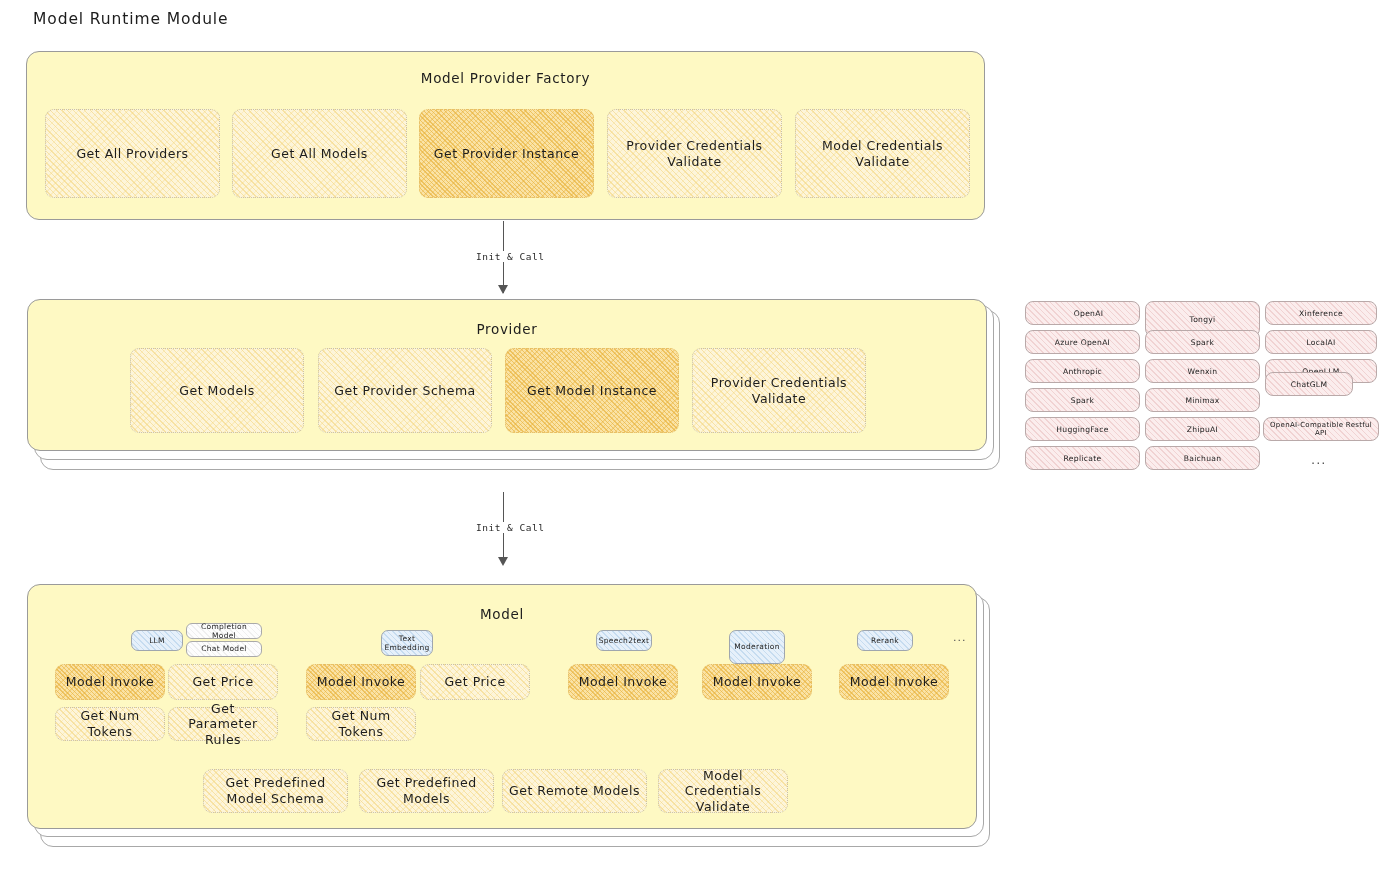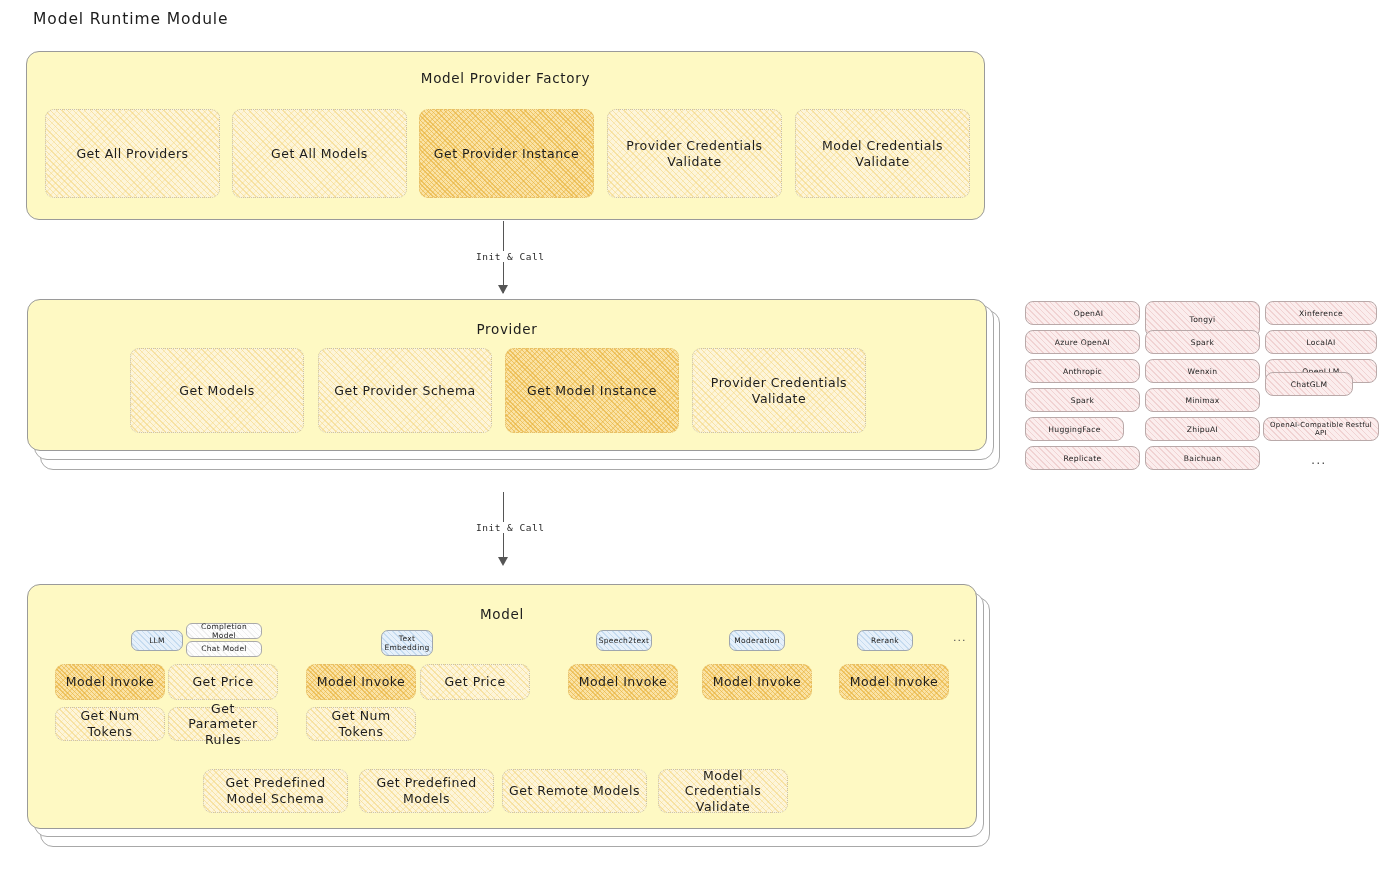--- a/index.html
+++ b/index.html
@@ -194,21 +194,21 @@
   <div class="node hand hi" style="left:477px; top:48px; width:174px; height:85px;">Get Model Instance</div>
   <div class="node hand" style="left:664px; top:48px; width:174px; height:85px;">Provider Credentials Validate</div>
 </div>
 
 <div>
 
   <div class="ppill hand" style="left:1025px; top:301px; width:115px; height:24px;padding-left:12px;">OpenAI</div>
   <div class="ppill hand" style="left:1025px; top:330px; width:115px; height:24px;">Azure OpenAI</div>
   <div class="ppill hand" style="left:1025px; top:359px; width:115px; height:24px;">Anthropic</div>
   <div class="ppill hand" style="left:1025px; top:388px; width:115px; height:24px;">Spark</div>
-  <div class="ppill hand" style="left:1025px; top:417px; width:99px; height:24px;">HuggingFace</div>
+  <div class="ppill hand" style="left:1025px; top:417px; width:115px; height:24px;">HuggingFace</div>
   <div class="ppill hand" style="left:1025px; top:446px; width:115px; height:24px;">Replicate</div>
 
   <div class="ppill hand" style="left:1145px; top:301px; width:115px; height:36px;">Tongyi</div>
   <div class="ppill hand" style="left:1145px; top:330px; width:115px; height:24px;">Spark</div>
   <div class="ppill hand" style="left:1145px; top:359px; width:115px; height:24px;">Wenxin</div>
   <div class="ppill hand" style="left:1145px; top:388px; width:115px; height:24px;">Minimax</div>
   <div class="ppill hand" style="left:1145px; top:417px; width:115px; height:24px;">ZhipuAI</div>
   <div class="ppill hand" style="left:1145px; top:446px; width:115px; height:24px;">Baichuan</div>
 
   <div class="ppill hand" style="left:1265px; top:301px; width:112px; height:24px;">Xinference</div>
@@ -227,21 +227,21 @@
 <div class="deck" style="left:34px; top:592px; width:950px; height:245px;"></div>
 <div class="panel" style="left:27px; top:584px; width:950px; height:245px;">
   <div class="panel-title hand" style="top:21px;">Model</div>
 
   <div class="pill hand" style="left:103px; top:45px; width:52px; height:21px;">LLM</div>
   <div class="pill plain hand" style="left:158px; top:38px; width:76px; height:16px;">Completion Model</div>
   <div class="pill plain hand" style="left:158px; top:56px; width:76px; height:16px;">Chat Model</div>
 
   <div class="pill hand" style="left:353px; top:45px; width:52px; height:26px;">Text Embedding</div>
   <div class="pill hand" style="left:568px; top:45px; width:56px; height:21px;">Speech2text</div>
-  <div class="pill hand" style="left:701px; top:45px; width:56px; height:21px;">Moderation</div>
+  <div class="pill hand" style="left:701px; top:45px; width:56px; height:34px;">Moderation</div>
   <div class="pill hand" style="left:829px; top:45px; width:56px; height:21px;">Rerank</div>
   <div class="ellipsis hand" style="left:925px; top:46px; font-size:11px;">...</div>
 
   <div class="node hand hi" style="left:27px; top:79px; width:110px; height:36px;">Model Invoke</div>
   <div class="node hand" style="left:140px; top:79px; width:110px; height:36px;">Get Price</div>
   <div class="node hand" style="left:27px; top:122px; width:110px; height:34px;">Get Num Tokens</div>
   <div class="node hand" style="left:140px; top:122px; width:110px; height:34px;">Get Parameter Rules</div>
 
   <div class="node hand hi" style="left:278px; top:79px; width:110px; height:36px;">Model Invoke</div>
   <div class="node hand" style="left:392px; top:79px; width:110px; height:36px;">Get Price</div>

